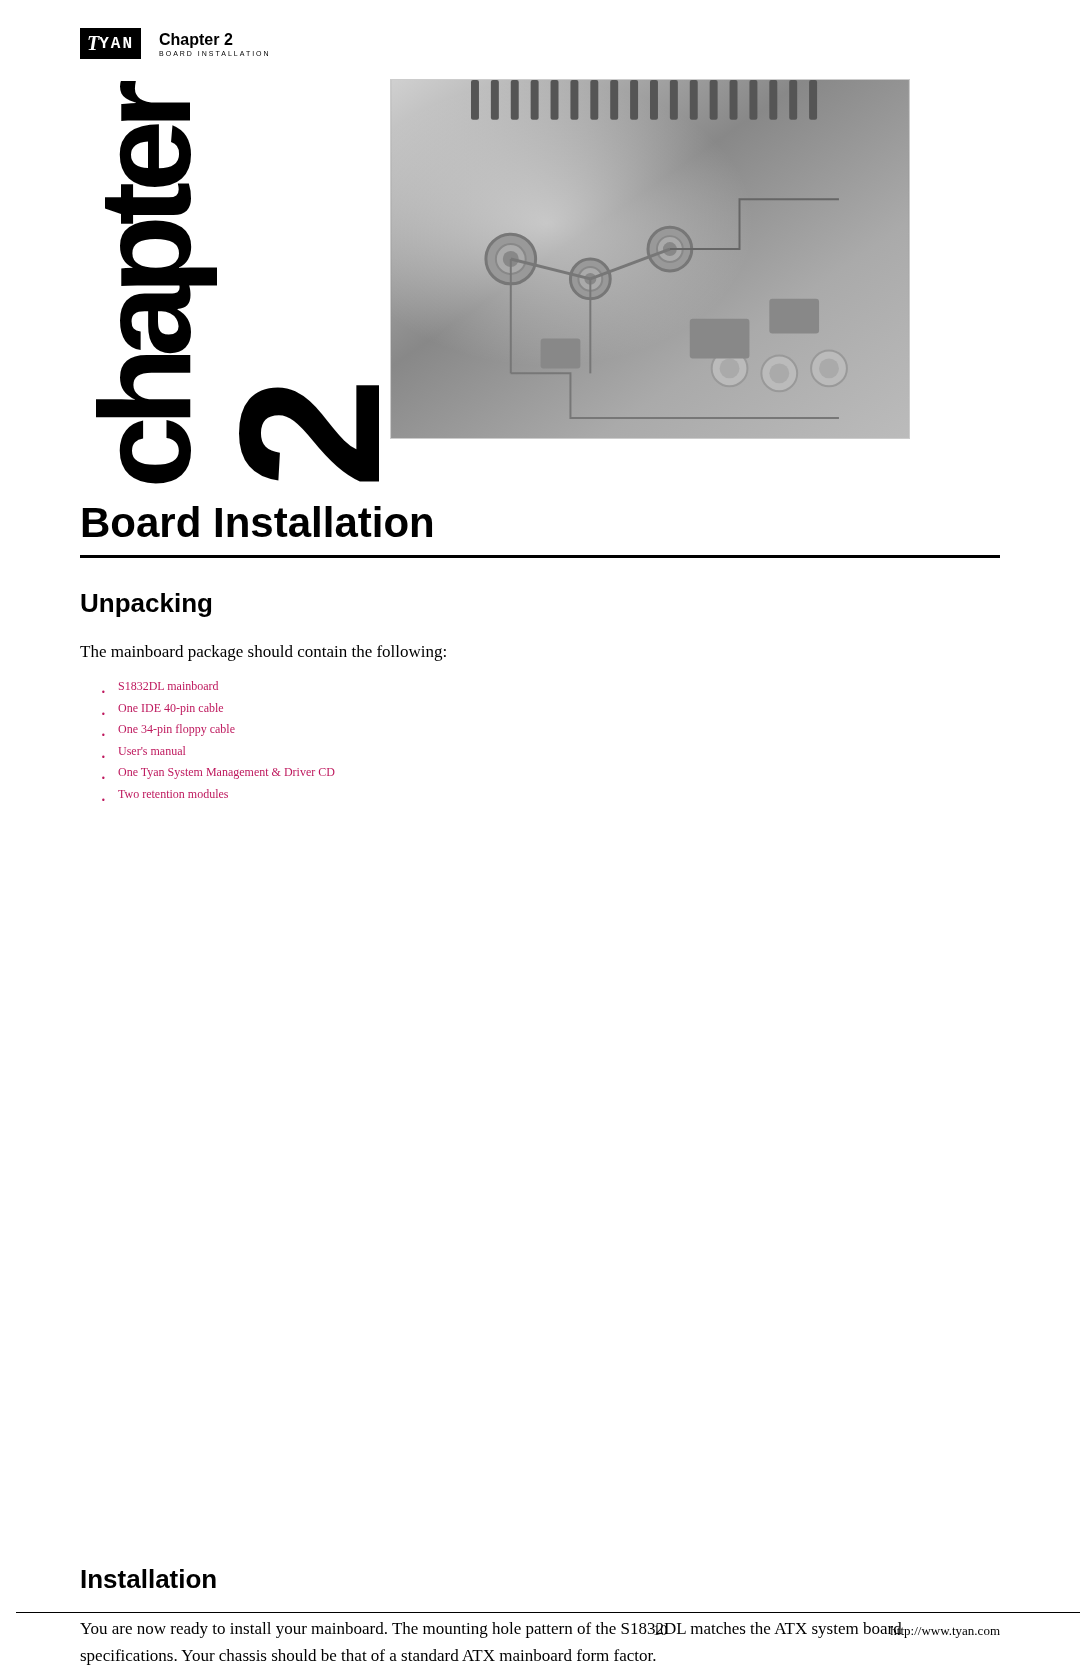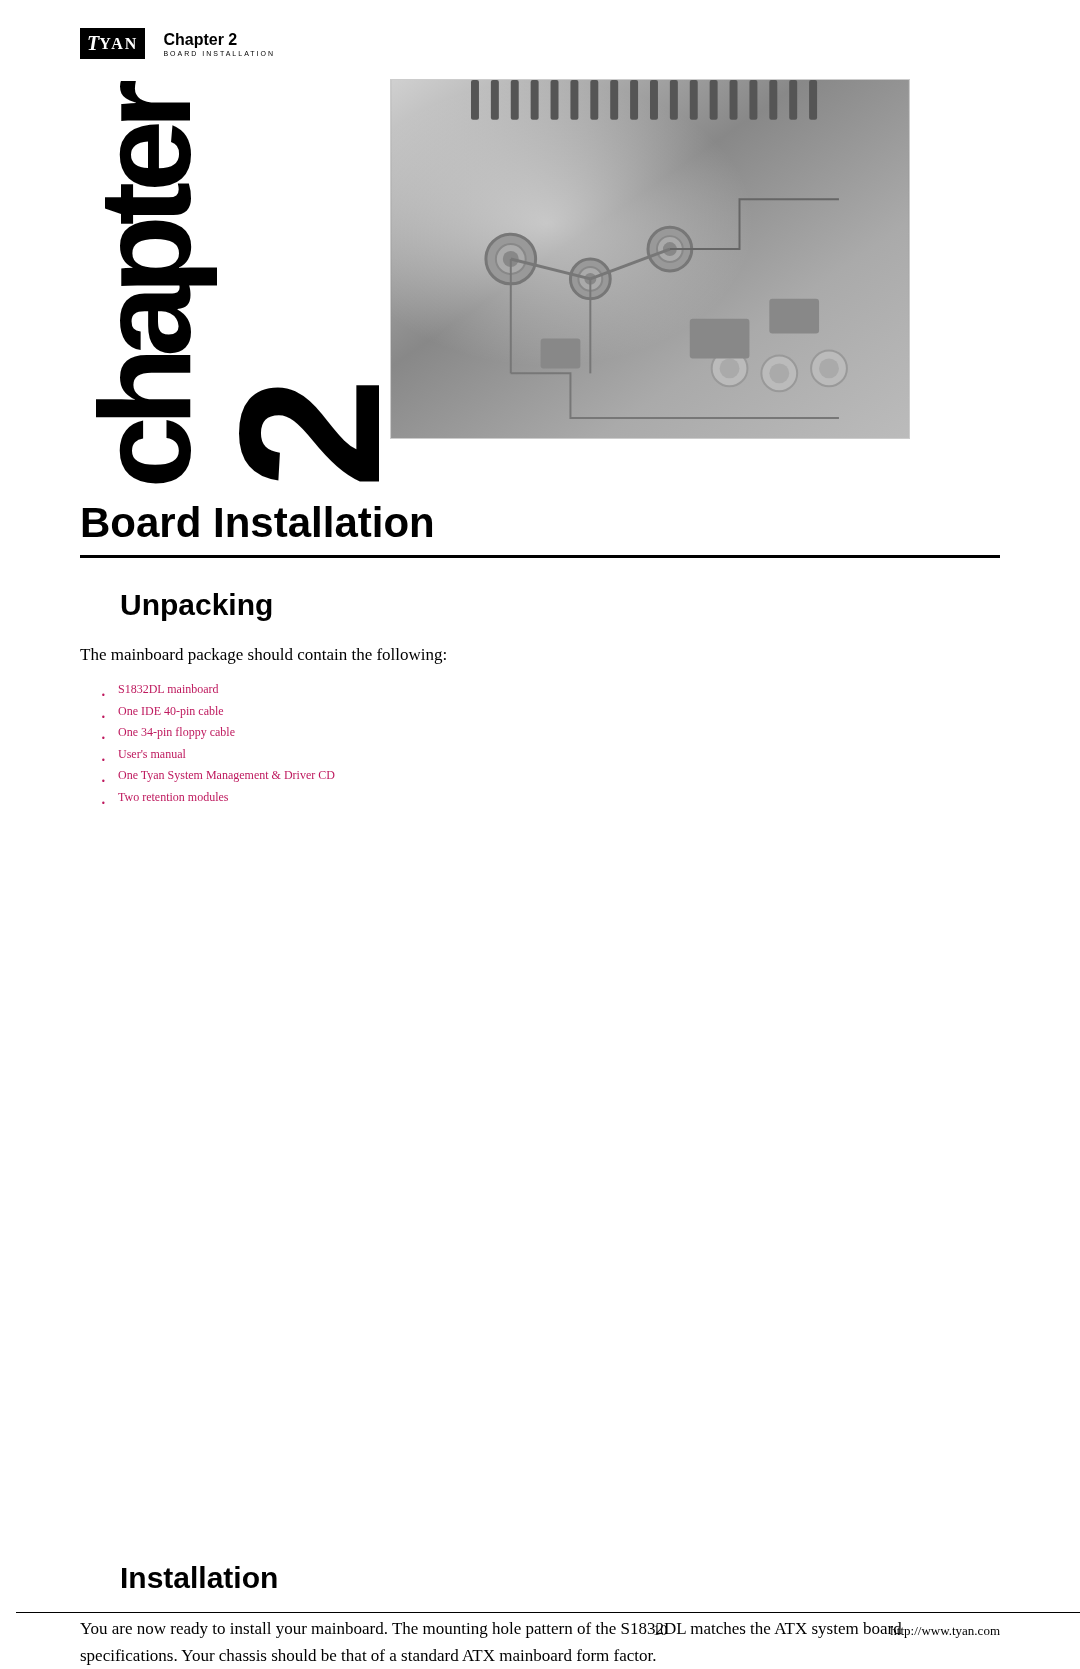--- a/index.html
+++ b/index.html
@@ -129,24 +129,23 @@
 
     
     .content-area {
       padding: 30px 80px 0 80px;
       flex: 1;
     }
 
     .section-heading {
       font-family: Arial, sans-serif;
       font-weight: 900;
-      font-size: 30px;
+      font-size: 26px;
       color: #000;
       margin-bottom: 20px;
-      margin-left: 40px;
     }
 
     .intro-text {
       font-size: 17px;
       line-height: 1.5;
       margin-bottom: 12px;
       color: #000;
     }
 
     .bullet-list {
@@ -223,21 +222,21 @@
     .logo-letter-t {
       color: #fff;
       font-family: 'Times New Roman', serif;
       font-weight: 900;
       font-size: 20px;
       font-style: italic;
     }
 
     .logo-letter-yan {
       color: #fff;
-      font-family: Liberation Serif, serif;
+      font-family: Liberation Mono, monospace;
       font-weight: 900;
       font-size: 16px;
       letter-spacing: 2px;
     }
 
     .logo-small-text {
       font-family: Arial, sans-serif;
       font-size: 7px;
       letter-spacing: 2px;
       color: #000;

